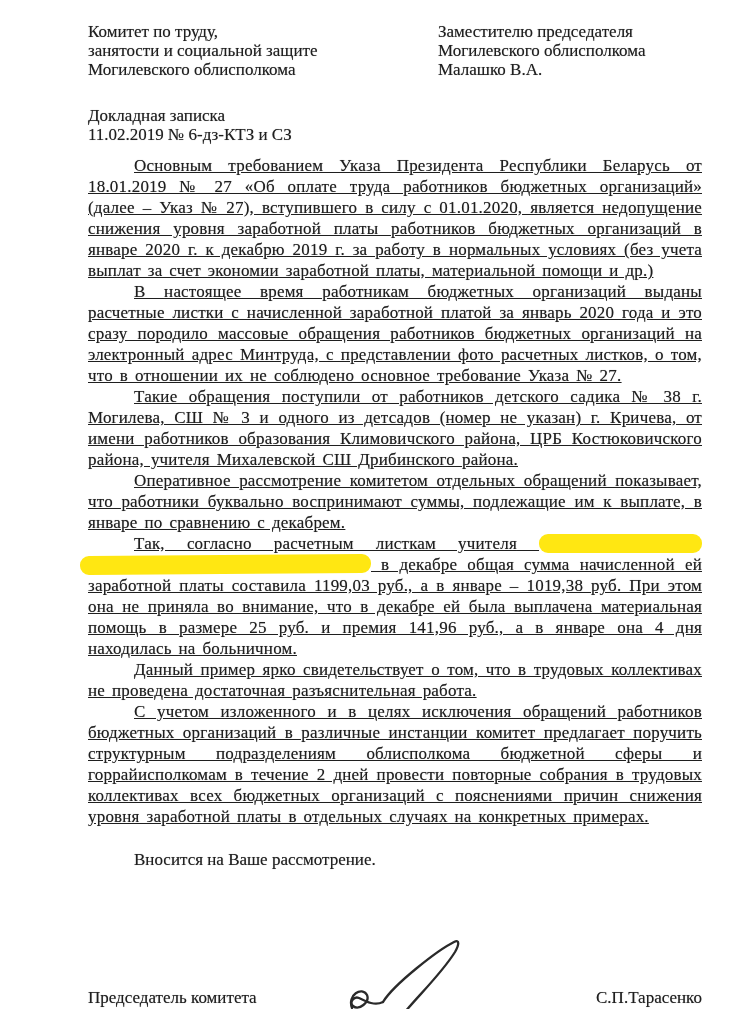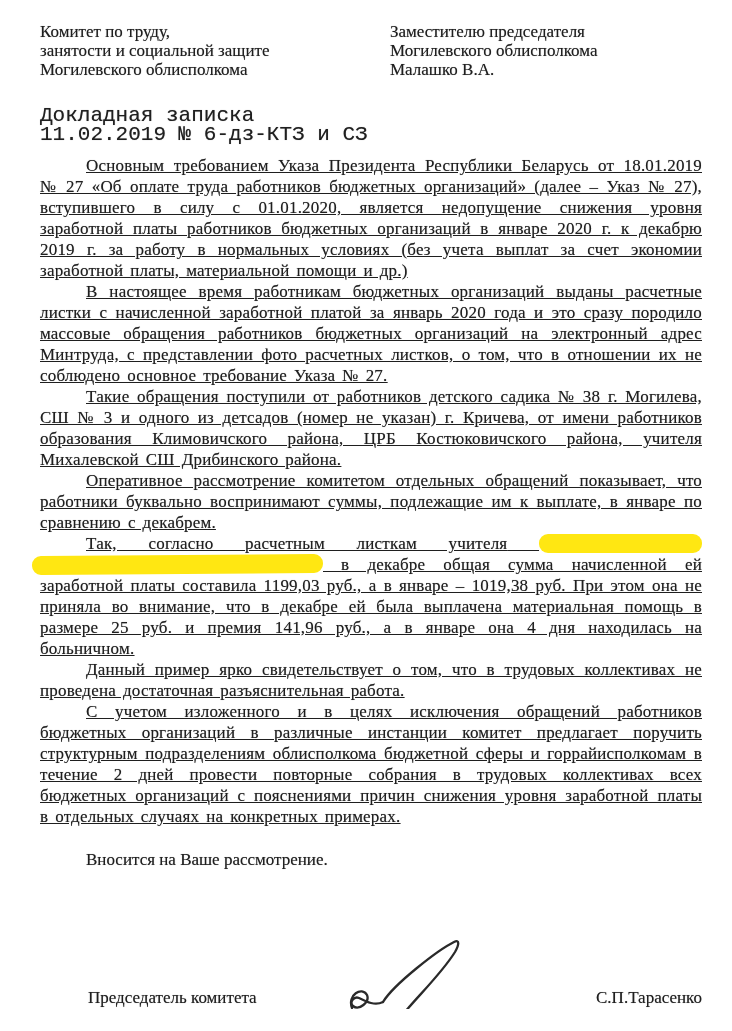--- a/index.html
+++ b/index.html
@@ -13,30 +13,30 @@
     width:732px;height:1031px;
     background:var(--paper);
     font-family:"Liberation Serif","DejaVu Serif",serif;
     color:var(--ink);
     overflow:hidden;
   }
   .page{
     position:relative;
     box-sizing:border-box;
     width:732px;height:1009px;
-    padding:22px 30px 0 40px;
+    padding:22px 30px 0 88px;
     overflow:hidden;
     
     text-shadow:0 0 0.7px rgba(30,30,30,0.55);
   }
   .doc-header{display:flex;font-size:17px;line-height:19px;}
   .sender-block{width:350px;flex:none;}
   .recipient-block{flex:none;max-width:260px;}
   .hdr-line{display:block;}
-  .memo-block{margin-top:27px;font-size:21px;line-height:19px;font-family:Liberation Mono, monospace;}
+  .memo-block{margin-top:27px;font-size:17px;line-height:19px;}
   .memo-line{display:block;}
   .subject-line{margin-top:24px;font-size:17px;}
   .doc-body{margin-top:11px;text-decoration:underline;}
   .doc-body p{
     margin:0;
     font-size:17px;
     line-height:21px;
     text-align:justify;
     text-indent:46px;
     letter-spacing:0.2px;

